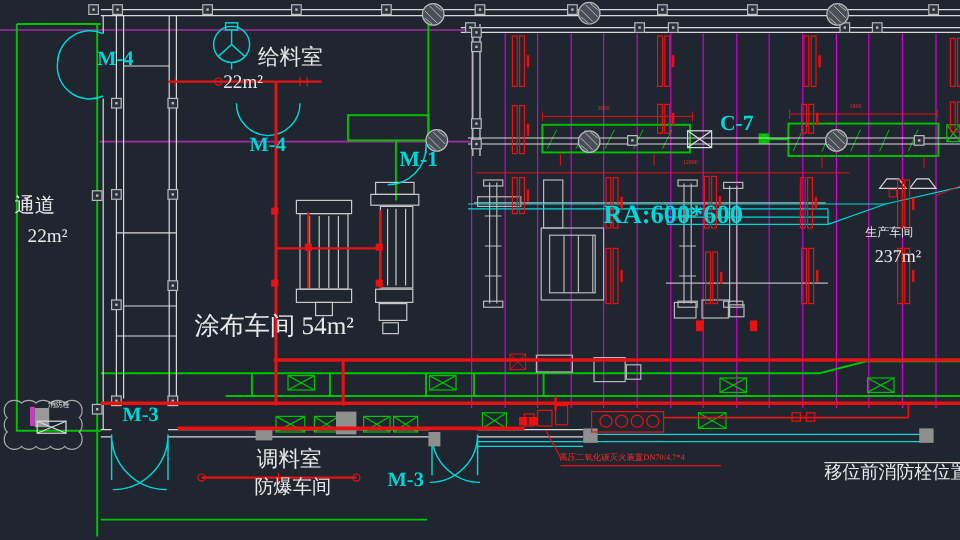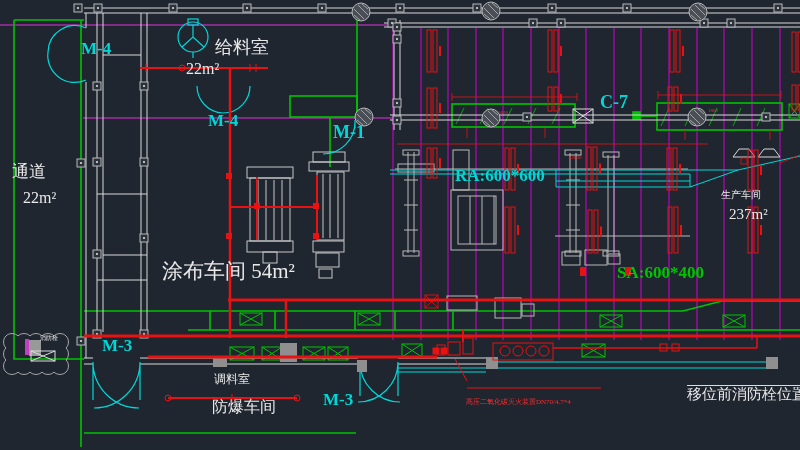--- a/index.html
+++ b/index.html
@@ -6,35 +6,35 @@
   #canvas{
     position:relative;width:800px;height:450px;overflow:hidden;
     background:var(--bg,#1f2630);
     font-family:Liberation Serif, serif;
   }
   #linework{position:absolute;left:0;top:0;}
   .lbl{position:absolute;white-space:nowrap;line-height:1.05;letter-spacing:0;}
   .cy{color:var(--cyan,#00d8d8);}
   .wh{color:var(--white-text,#e9e9e9);}
   .gr{color:var(--green,#00d400);}
-  .rd{color:var(--red,#ff2a2a);margin-top:21px;}
+  .rd{color:var(--red,#ff2a2a);}
   .l-m4top{left:81px;top:40px;font-size:17px;font-weight:bold;}
   .l-feed{left:175px;top:38px;font-size:18px;margin-left:40px;}
   .l-feedarea{left:186px;top:61px;font-size:16px;}
   .l-m4mid{left:208px;top:112px;font-size:17px;font-weight:bold;}
   .l-m1{left:333px;top:123px;font-size:18px;font-weight:bold;}
   .l-corridor{left:12px;top:163px;font-size:17px;}
   .l-corridorarea{left:23px;top:190px;font-size:16px;}
   .l-coating{left:162px;top:260px;font-size:21px;}
   .l-m3left{left:102px;top:337px;font-size:17px;font-weight:bold;}
-  .l-mixing{left:214px;top:373px;font-size:12px;}
+  .l-mixing{left:214px;top:373px;font-size:18px;}
   .l-explosion{left:212px;top:399px;font-size:16px;}
   .l-m3right{left:323px;top:391px;font-size:17px;font-weight:bold;}
   .l-c1{left:600px;top:93px;font-size:18px;font-weight:bold;}
-  .l-ra{left:455px;top:167px;font-size:17px;font-weight:bold;}
+  .l-ra{left:455px;top:167px;font-size:22px;font-weight:bold;padding-left:48px;}
   .l-sa{left:617px;top:264px;font-size:17px;font-weight:bold;}
   .l-prod{left:721px;top:190px;font-size:10px;}
   .l-prodarea{left:729px;top:207px;font-size:15px;text-align:center;}
   .l-co2{left:466px;top:378px;font-size:7px;}
   .l-reloc{left:687px;top:385px;font-size:15px;border-top:1px solid #dcdcdc;padding-top:1px;}
   .l-hydrant{left:40px;top:335px;font-size:6px;}
   .l-dima{left:498px;top:89px;font-size:5px;}
   .l-dimb{left:708px;top:87px;font-size:5px;}
   .l-dimc{left:569px;top:134px;font-size:5px;}
 </style>
@@ -430,21 +430,20 @@
   <div class="lbl cy l-m1">M-1</div>
   <div class="lbl wh l-corridor">通道</div>
   <div class="lbl wh l-corridorarea">22m²</div>
   <div class="lbl wh l-coating">涂布车间 54m²</div>
   <div class="lbl cy l-m3left">M-3</div>
   <div class="lbl wh l-mixing">调料室</div>
   <div class="lbl wh l-explosion">防爆车间</div>
   <div class="lbl cy l-m3right">M-3</div>
   <div class="lbl cy l-c1">C-7</div>
   <div class="lbl cy l-ra">RA:600*600</div>
-  <div class="lbl gr l-sa">SA:600*400</div>
   <div class="lbl wh l-prod">生产车间</div>
   <div class="lbl wh l-prodarea">237m²</div>
   <div class="lbl rd l-co2">高压二氧化碳灭火装置DN70/4.7*4</div>
   <div class="lbl wh l-reloc">移位前消防栓位置</div>
   <div class="lbl wh l-hydrant">消防栓</div>
   <div class="lbl rd l-dima">3600</div>
   <div class="lbl rd l-dimb">1800</div>
   <div class="lbl rd l-dimc">12800</div>
 </div>
 

